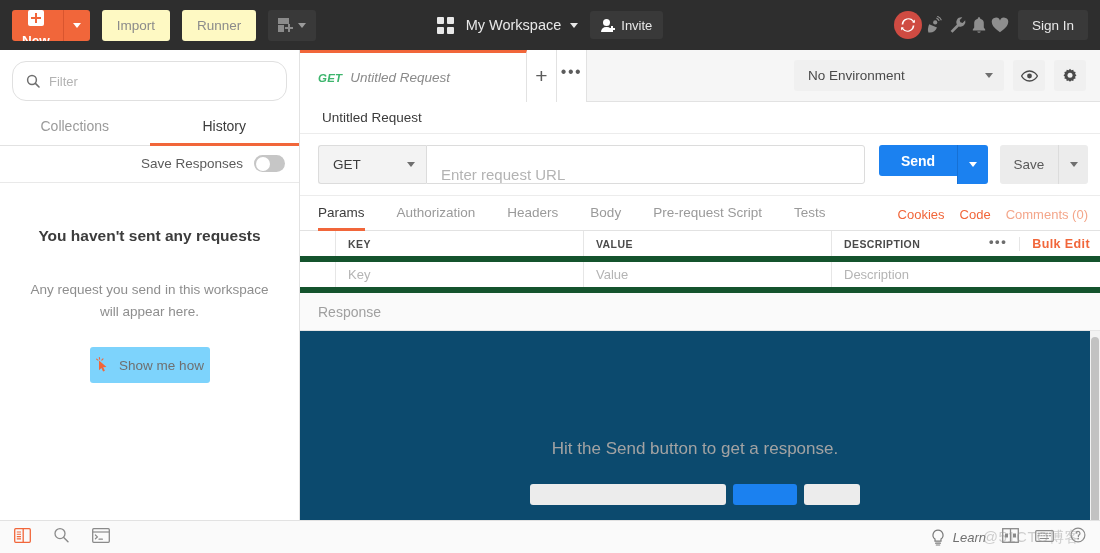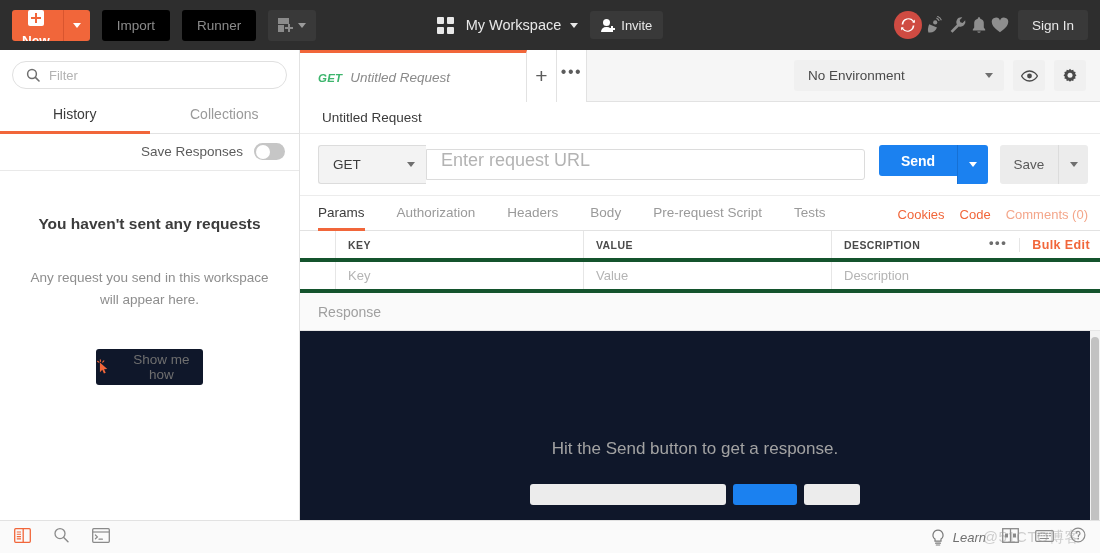--- a/index.html
+++ b/index.html
@@ -33,21 +33,21 @@
   .newbtn .caret {
     background: #f1663a; width: 26px; height: 31px; display: flex;
     align-items: center; justify-content: center;
   }
   .tri-down { width: 0; height: 0; border-left: 4.5px solid transparent; border-right: 4.5px solid transparent; border-top: 5px solid #fff; }
   .tri-down.dark { border-top-color: #9b9b9b; }
   .tri-down.grey { border-top-color: #6f6f6f; }
 
   .ghostbtn {
     height: 31px; display: flex; align-items: center; justify-content: center;
-    color: #8b8b8b; font-size: 13.5px; background: #000000; border-radius: 3px;
+    color: #8b8b8b; font-size: 13.5px; background: #fef9c3; border-radius: 3px;
     padding: 0 15px; margin-left: 12px;
   }
   .iconbtn-dark {
     height: 31px; width: 48px; background: #393939; border-radius: 3px; margin-left: 12px;
     display: flex; align-items: center; justify-content: center; gap: 5px;
   }
   .newtab-glyph { position: relative; width: 15px; height: 14px; }
   .newtab-glyph .sq { position: absolute; background: #8b8b8b; }
   .newtab-glyph .sq1 { left: 0; top: 0; width: 11px; height: 6px; }
   .newtab-glyph .sq2 { left: 0; top: 7px; width: 6px; height: 7px; }
@@ -89,21 +89,21 @@
   
   .body-row { display: flex; flex: 1 1 auto; min-height: 0; }
 
   
   .sidebar {
     width: 300px; flex: 0 0 300px; border-right: 1px solid #e2e2e2;
     display: flex; flex-direction: column; background: #fff;
   }
   .filter-wrap { padding: 11px 12px 9px 12px; }
   .filter {
-    height: 28px; border: 1px solid #e0e0e0; border-radius: 14px;
+    height: 40px; border: 1px solid #e0e0e0; border-radius: 14px;
     display: flex; align-items: center; gap: 9px; padding: 0 13px; background: #fff;
   }
   .filter .ph { color: #b3b3b3; font-size: 13px; }
   .side-tabs { display: flex; border-bottom: 1px solid #e2e2e2; }
   .side-tab {
     flex: 1; text-align: center; padding: 8px 0 9px; font-size: 14px; color: #9a9a9a;
     border-bottom: 3px solid transparent; margin-bottom: -1px;
   }
   .side-tab.active { color: #3b3b3b; border-bottom-color: #f1663a; }
   .save-resp {
@@ -115,21 +115,21 @@
     width: 31px; height: 17px; border-radius: 9px; background: #c6c6c6; position: relative;
   }
   .toggle::after {
     content: ""; position: absolute; left: 1.5px; top: 1.5px; width: 14px; height: 14px;
     border-radius: 50%; background: #fff;
   }
   .empty-state { padding: 44px 22px 0; text-align: center; }
   .empty-title { font-size: 15.5px; color: #3c3c3c; font-weight: 600; margin-bottom: 34px; }
   .empty-sub { font-size: 13.5px; color: #8e8e8e; line-height: 22px; padding: 0 8px; }
   .show-how {
-    margin: 38px auto 0; background: #0f172a; border-radius: 3px; height: 36px; width: 107px;
+    margin: 24px auto 0; background: #7dd3fc; border-radius: 3px; height: 36px; width: 120px;
     display: flex; align-items: center; justify-content: center; gap: 9px;
     font-size: 13.5px; color: #6f6f6f;
   }
 
   
   .main { flex: 1 1 auto; display: flex; flex-direction: column; min-width: 0; position: relative; }
 
   .tabrow { height: 52px; flex: 0 0 52px; display: flex; align-items: stretch; background: #f6f6f6; border-bottom: 1px solid #e2e2e2; }
   .tabstrip { display: flex; align-items: stretch; }
   .reqtab {
@@ -158,22 +158,22 @@
 
   .reqtitle { height: 32px; flex: 0 0 32px; display: flex; align-items: center; padding: 0 22px; font-size: 13.5px; color: #3b3b3b; border-bottom: 1px solid #ececec; background: #fff; }
 
   .urlrow { height: 62px; flex: 0 0 62px; display: flex; align-items: center; padding: 0 12px 0 18px; gap: 0; background: #fff; border-bottom: 1px solid #ececec; }
   .method {
     width: 108px; height: 39px; background: #f3f3f3; border: 1px solid #dcdcdc;
     border-right: none; border-radius: 3px 0 0 3px; display: flex; align-items: center;
     justify-content: space-between; padding: 0 11px 0 14px; font-size: 13.5px; color: #3b3b3b;
   }
   .urlinput {
-    flex: 1 1 auto; height: 31px; border: 1px solid #dcdcdc; border-radius: 0 3px 3px 0;
-    display: flex; align-items: flex-start; padding: 0 14px; font-size: 18px; color: #b3b3b3; background:#fff;
+    flex: 1 1 auto; height: 39px; border: 1px solid #dcdcdc; border-radius: 0 3px 3px 0;
+    display: flex; align-items: flex-end; padding: 0 14px; font-size: 15px; color: #b3b3b3; background:#fff;
   }
   .sendgrp { display: flex; margin-left: 14px; }
   .send {
     background: #1b81f0; color: #fff; font-size: 14px; font-weight: 600;
     height: 31px; width: 78px; display: flex; align-items: center; justify-content: center;
     border-radius: 3px 0 0 3px;
   }
   .send-caret {
     background: #1b81f0; width: 31px; height: 39px; border-radius: 0 3px 3px 0;
     display: flex; align-items: center; justify-content: center; border-left: 1px solid #1670d4;
@@ -192,36 +192,36 @@
   .rt {
     font-size: 13.5px; color: #9a9a9a; padding: 0 0 8px; margin-right: 32px;
     border-bottom: 3px solid transparent; margin-bottom: -1px;
   }
   .rt.active { color: #3b3b3b; border-bottom-color: #f1663a; }
   .rt-right { margin-left: auto; display: flex; gap: 15px; padding-bottom: 8px; }
   .rt-right a { font-size: 13px; color: #f1663a; }
   .rt-right a.muted { color: #f4a68a; }
 
   .ptable { background: #fff; }
-  .ptr { display: flex; height: 31px; border-bottom: 4px solid #14532d; }
+  .ptr { display: flex; height: 31px; border-bottom: 6px solid #14532d; }
   .ptr.head { height: 31px; }
   .pcell { display: flex; align-items: center; padding: 0 0 0 12px; border-right: 1px solid #e6e6e6; font-size: 12px; }
   .pcheck { width: 36px; flex: 0 0 36px; }
   .pkey   { width: 248px; flex: 0 0 248px; }
   .pval   { width: 248px; flex: 0 0 248px; }
   .pdesc  { flex: 1 1 auto; border-right: none; }
   .head .pcell { color: #4a4a4a; font-weight: 700; font-size: 10.5px; letter-spacing: .4px; }
   .row .pcell { color: #b4b4b4; font-size: 13px; }
   .pdesc-inner { display: flex; align-items: center; width: 100%; padding-right: 10px; }
   .pdesc-inner .lbl { flex: 1 1 auto; }
   .dots { color: #6d6d6d; letter-spacing: 1.5px; font-size: 13px; padding: 0 12px 4px 0; }
   .bulk { color: #f1663a; font-size: 12.5px; border-left: 1px solid #e6e6e6; padding-left: 12px; }
 
   .respbar { height: 38px; flex: 0 0 38px; display: flex; align-items: center; padding: 0 18px; font-size: 14px; color: #a0a0a0; background: #fafafa; border-bottom: 1px solid #e6e6e6; }
-  .respbody { flex: 1 1 auto; background: #0f172a; position: relative; }
+  .respbody { flex: 1 1 auto; background: #0c4a6e; position: relative; }
   .resp-center { position: absolute; left: 0; right: 10px; top: 108px; text-align: center; }
   .resp-msg { font-size: 17px; color: #a3a3a3; }
   .resp-illu { margin-top: 25px; display: flex; justify-content: center; gap: 7px; }
   .bar1 { width: 196px; height: 21px; background: #ececec; border-radius: 3px; }
   .bar2 { width: 64px; height: 21px; background: #1b81f0; border-radius: 3px; }
   .bar3 { width: 56px; height: 21px; background: #ececec; border-radius: 3px; }
 
   .vscroll { position: absolute; top: 0; right: 0; width: 10px; bottom: 0; background: #f2f2f2; }
   .vscroll i { position: absolute; top: 6px; left: 1px; width: 8px; height: 330px; background: #c2c2c2; border-radius: 4px; display: block; }
 
@@ -331,22 +331,22 @@
         <div class="filter">
           <svg width="14" height="14" viewBox="0 0 14 14">
             <circle cx="6" cy="6" r="4.4" fill="none" stroke="#6f6f6f" stroke-width="1.5"></circle>
             <path d="M9.4 9.4 L13 13" stroke="#6f6f6f" stroke-width="1.6" stroke-linecap="round"></path>
           </svg>
           <span class="ph">Filter</span>
         </div>
       </div>
 
       <div class="side-tabs">
+        <div class="side-tab">Collections</div>
         <div class="side-tab active">History</div>
-        <div class="side-tab">Collections</div>
       </div>
 
       <div class="save-resp">
         <span>Save Responses</span>
         <span class="toggle"></span>
       </div>
 
       <div class="empty-state">
         <div class="empty-title">You haven't sent any requests</div>
         <div class="empty-sub">Any request you send in this workspace will appear here.</div>

